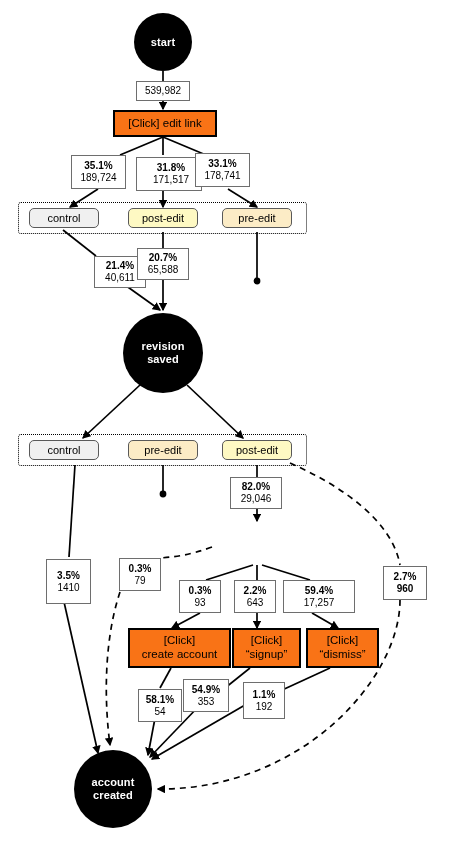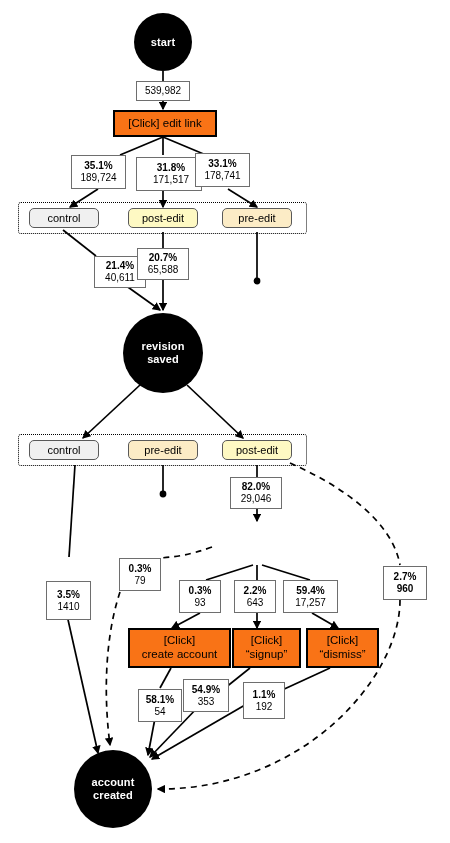--- a/index.html
+++ b/index.html
@@ -282,39 +282,39 @@
     <div class="edge-label" style="left:137px; top:248px; width:52px; height:32px;">
       <span class="pct">20.7%</span>
       <span class="cnt">65,588</span>
     </div>
 
     <div class="edge-label" style="left:230px; top:477px; width:52px; height:32px;">
       <span class="pct">82.0%</span>
       <span class="cnt">29,046</span>
     </div>
 
-    <div class="edge-label" style="left:46px; top:581px; width:45px; height:39px;text-align:center;">
+    <div class="edge-label" style="left:46px; top:559px; width:45px; height:45px;text-align:center;">
       <span class="pct">3.5%</span>
       <span class="cnt">1410</span>
     </div>
 
     <div class="edge-label" style="left:119px; top:558px; width:42px; height:33px;">
       <span class="pct">0.3%</span>
       <span class="cnt">79</span>
     </div>
 
     <div class="edge-label" style="left:179px; top:580px; width:42px; height:33px;">
       <span class="pct">0.3%</span>
       <span class="cnt">93</span>
     </div>
     <div class="edge-label" style="left:234px; top:580px; width:42px; height:33px;">
       <span class="pct">2.2%</span>
       <span class="cnt">643</span>
     </div>
-    <div class="edge-label" style="left:283px; top:580px; width:55px; height:33px;text-align:center;">
+    <div class="edge-label" style="left:283px; top:580px; width:72px; height:33px;text-align:center;">
       <span class="pct">59.4%</span>
       <span class="cnt">17,257</span>
     </div>
 
     <div class="edge-label both-bold" style="left:383px; top:566px; width:44px; height:34px;text-align:right;">
       <span class="pct">2.7%</span>
       <span class="cnt">960</span>
     </div>
 
     <div class="edge-label" style="left:138px; top:689px; width:44px; height:33px;">

